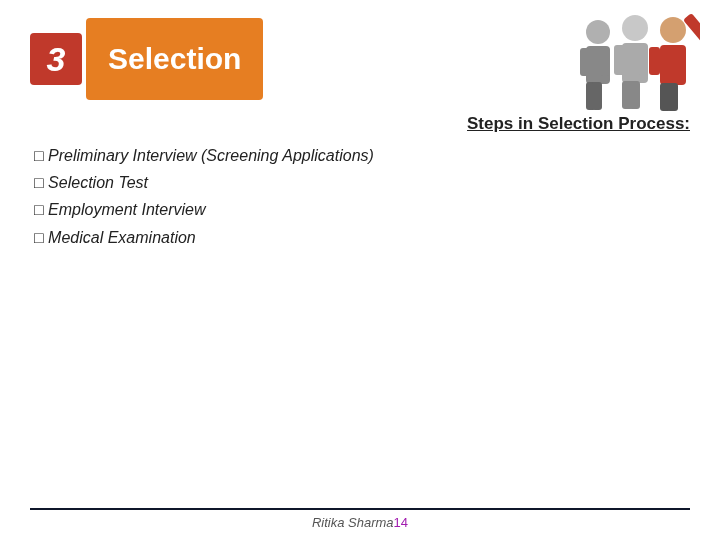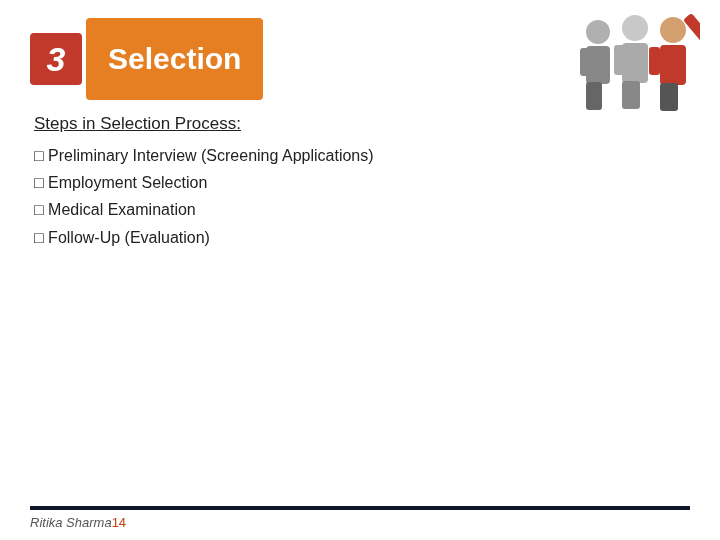--- a/index.html
+++ b/index.html
@@ -69,60 +69,62 @@
     }
 
     
     .content {
       margin-top: 6px;
       padding-left: 4px;
     }
 
     .steps-heading {
       font-size: 17px;
-      font-weight: normal;
+      font-weight: bold;
       color: #222222;
       margin-bottom: 8px;
       text-decoration: underline;
+      text-align: right;
     }
 
     .steps-list {
       list-style: none;
       padding: 0;
     }
 
     .steps-list li {
       font-size: 16px;
       color: #222222;
       padding: 2px 0;
       line-height: 1.45;
+      font-style: italic;
     }
 
     
     .footer {
       position: absolute;
       bottom: 10px;
       left: 30px;
       right: 30px;
       display: flex;
-      justify-content: flex-start;
+      justify-content: center;
       align-items: center;
-      border-top: 4px solid #0f172a;
+      border-top: 2px solid #0f172a;
       padding-top: 5px;
     }
 
     .footer-name {
       font-size: 13px;
       color: #555555;
       font-style: italic;
     }
 
     .footer-page {
       font-size: 13px;
-      color: #c2410c;
+      color: #a21caf;
     }
   </style>
 </head>
 <body>
 
 <div class="slide-container">
 
   <div class="people-image">
     <svg class="people-svg" viewBox="0 0 130 110" xmlns="http://www.w3.org/2000/svg">
 
@@ -153,23 +155,23 @@
 
   <div class="header-row">
     <div class="number-badge">3</div>
     <div class="title-box">Selection</div>
   </div>
 
   <div class="content">
     <div class="steps-heading">Steps in Selection Process:</div>
     <ul class="steps-list">
     <li>□ Preliminary Interview (Screening Applications)</li>
-        <li>□ Employment Selection</li>
+        <li>□ Selection Test</li>
+        <li>□ Employment Interview</li>
         <li>□ Medical Examination</li>
-        <li>□ Follow-Up (Evaluation)</li>
       </ul>
   </div>
 
   <div class="footer">
     <span class="footer-name">Ritika Sharma</span>
     <span class="footer-page">14</span>
   </div>
 
 </div>
 

